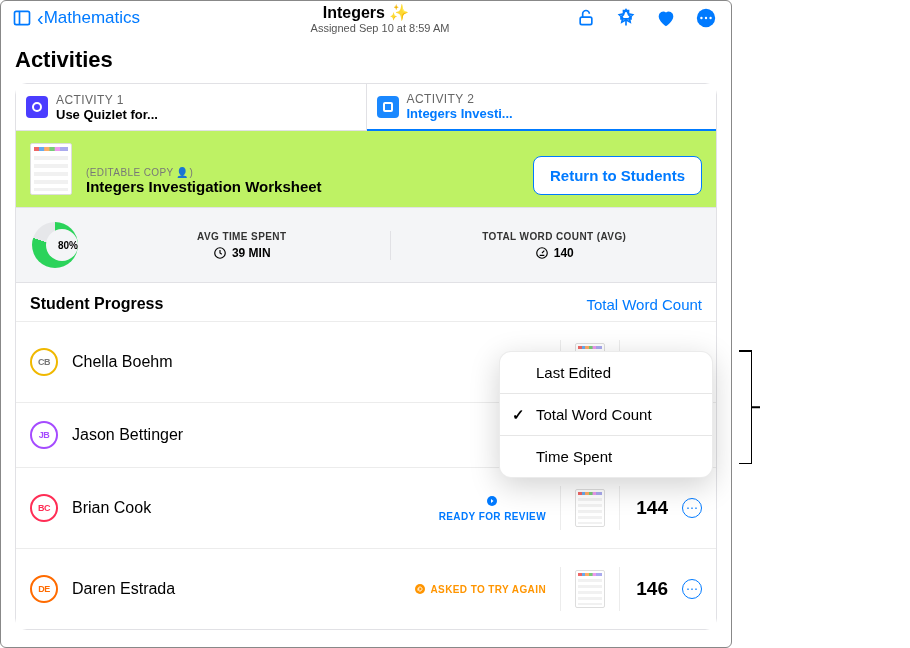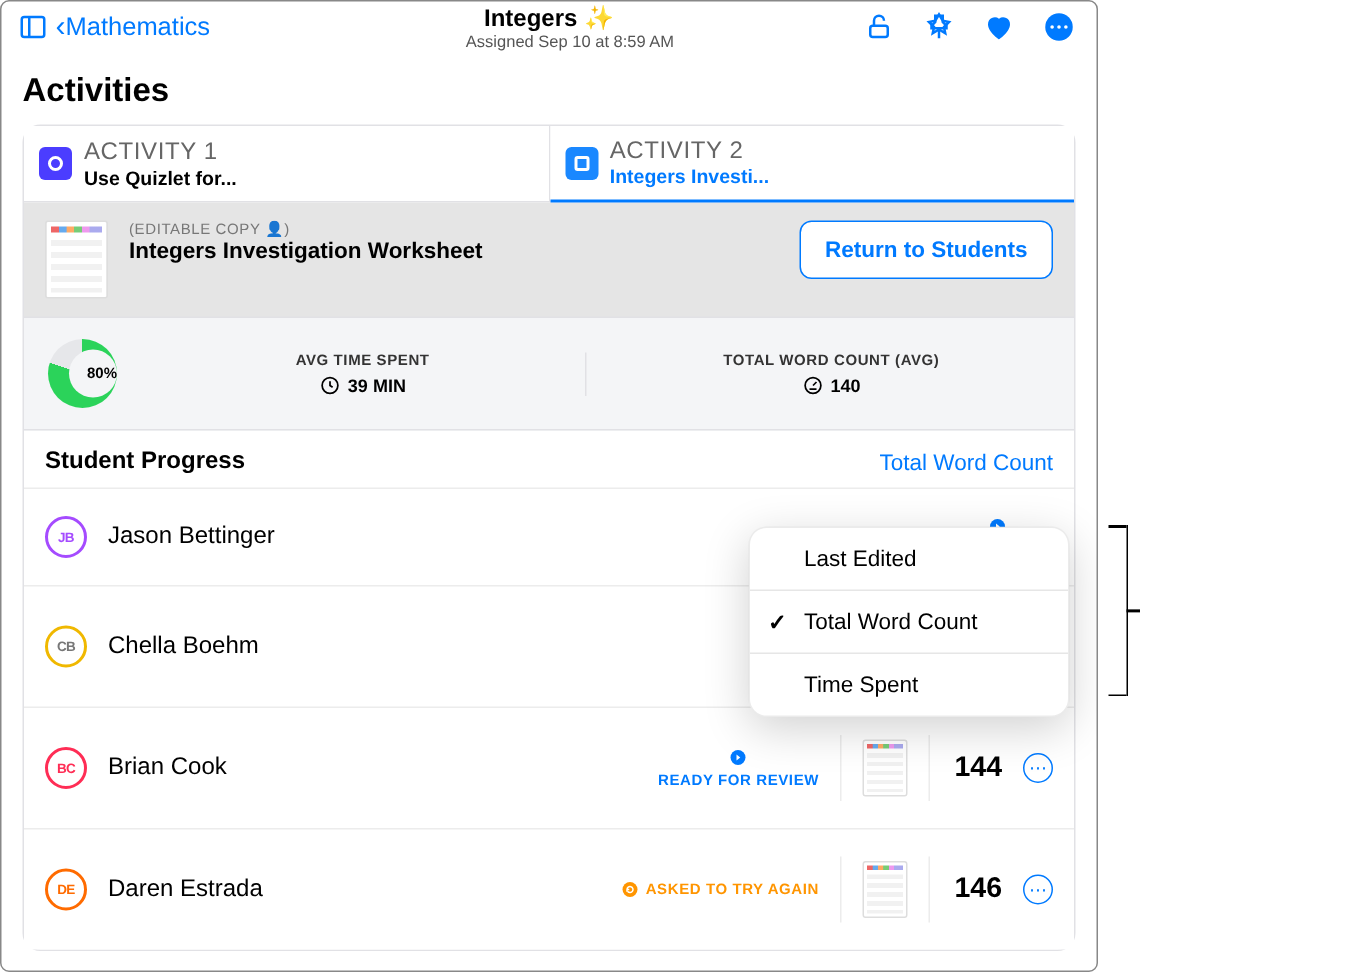--- a/index.html
+++ b/index.html
@@ -19,24 +19,24 @@
 .activities-card { border: 1px solid #e1e1e5; border-radius: 12px; overflow: visible; }
 .tabs { display: flex; border-bottom: 1px solid #e1e1e5; }
 .tab { flex: 1; display: flex; align-items: center; padding: 8px 10px; gap: 8px; border-right: 1px solid #e1e1e5; background: #fff; }
 .tab:last-child { border-right: none; }
 .tab.selected { border-bottom: 2px solid #007aff; margin-bottom: -1px; }
 .tab-icon { width: 22px; height: 22px; border-radius: 4px; display: inline-flex; align-items: center; justify-content: center; flex: none; }
 .tab-icon-1 { background: #4b3dff; }
 .tab-icon-2 { background: #1a88ff; }
 .tab-icon-3 { background: #ff2d9a; }
 .tab-icon-inner { width: 10px; height: 10px; border: 2px solid #fff; border-radius: 2px; }
-.tab-text .act-label { font-size: 16px; color: #666; letter-spacing: 0.4px; }
+.tab-text .act-label { font-size: 12px; color: #666; letter-spacing: 0.4px; }
 .tab-text .act-name { font-size: 13px; font-weight: 700; max-width: 140px; white-space: nowrap; overflow: hidden; text-overflow: ellipsis; }
 .tab.selected .act-name { color: #007aff; }
-.worksheet-row { display: flex; align-items: flex-start; padding: 12px 14px; gap: 14px; border-bottom: 1px solid #e1e1e5; background: #e5e5e5; }
+.worksheet-row { display: flex; align-items: flex-end; padding: 12px 14px; gap: 14px; border-bottom: 1px solid #e1e1e5; background: #bef264; }
 .thumb { width: 42px; height: 52px; border: 1px solid #ddd; border-radius: 2px; background: linear-gradient(#fff, #fff); position: relative; overflow: hidden; flex: none; }
 .thumb::before { content: ''; position: absolute; top: 3px; left: 3px; right: 3px; height: 4px; background: linear-gradient(90deg, #e66 0 15%, #6ae 16% 30%, #fa6 31% 45%, #7c7 46% 60%, #e9e 61% 75%, #aae 76% 100%); }
 .thumb::after { content: ''; position: absolute; top: 12px; left: 3px; right: 3px; bottom: 3px; background: repeating-linear-gradient(#f1f1f1 0 4px, transparent 4px 8px); }
 .worksheet-meta .editable { font-size: 10px; color: #777; letter-spacing: 0.4px; }
 .worksheet-meta .wname { font-size: 15px; font-weight: 700; }
 .btn { margin-left: auto; border: 1.5px solid #007aff; color: #007aff; background: #fff; border-radius: 8px; padding: 10px 16px; font-size: 15px; font-weight: 600; }
 .stats-row { display: flex; align-items: center; padding: 14px 14px; gap: 16px; background: #f4f5f7; border-bottom: 1px solid #e1e1e5; }
 .ring { width: 46px; height: 46px; border-radius: 50%; position: relative; background: conic-gradient(#2bd35a 0 288deg, #e6e7ea 288deg 360deg); display: flex; align-items: center; justify-content: flex-end; flex: none; margin-left: 2px; }
 .ring::before { content: ''; position: absolute; width: 32px; height: 32px; background: #f4f5f7; border-radius: 50%; }
 .ring-label { position: relative; z-index: 1; font-size: 10px; font-weight: 600; }
@@ -185,45 +185,45 @@
         </div>
       </div>
 
       <div class="progress-header">
         <div class="progress-title">Student Progress</div>
         <div class="sort-link">Total Word Count</div>
       </div>
 
       <div class="student-list">
         <div class="student-row">
+          <div class="avatar av-gold">CB</div>
+          <div class="student-name">Chella Boehm</div>
+          <div class="status status-green">
+              <svg class="status-icon" viewBox="0 0 24 24" fill="currentColor">
+                <circle cx="12" cy="12" r="10"></circle>
+                <path d="M8 12l3 3 5-6" stroke="#fff" stroke-width="2.5" fill="none"></path>
+              </svg>
+              <span>V</span>
+            </div>
+          <div class="divider-v"></div>
+          <div class="mini-thumb"></div>
+          <div class="divider-v"></div>
+          <div class="count"></div>
+          <div class="more-circle">⋯</div>
+        </div>
+        <div class="student-row">
           <div class="avatar av-purple">JB</div>
           <div class="student-name">Jason Bettinger</div>
           <div class="status status-blue">
               <svg class="status-icon" viewBox="0 0 24 24" fill="currentColor">
                 <circle cx="12" cy="12" r="10"></circle>
                 <path d="M10 8l5 4-5 4z" fill="#fff"></path>
               </svg>
               <span>READY FOR R</span>
             </div>
-        </div>
-        <div class="student-row">
-          <div class="avatar av-gold">CB</div>
-          <div class="student-name">Chella Boehm</div>
-          <div class="status status-green">
-              <svg class="status-icon" viewBox="0 0 24 24" fill="currentColor">
-                <circle cx="12" cy="12" r="10"></circle>
-                <path d="M8 12l3 3 5-6" stroke="#fff" stroke-width="2.5" fill="none"></path>
-              </svg>
-              <span>V</span>
-            </div>
-          <div class="divider-v"></div>
-          <div class="mini-thumb"></div>
-          <div class="divider-v"></div>
-          <div class="count"></div>
-          <div class="more-circle">⋯</div>
         </div>
         <div class="student-row">
           <div class="avatar av-red">BC</div>
           <div class="student-name">Brian Cook</div>
           <div class="status status-blue">
               <svg class="status-icon" viewBox="0 0 24 24" fill="currentColor">
                 <circle cx="12" cy="12" r="10"></circle>
                 <path d="M10 8l5 4-5 4z" fill="#fff"></path>
               </svg>
               <span>READY FOR REVIEW</span>

